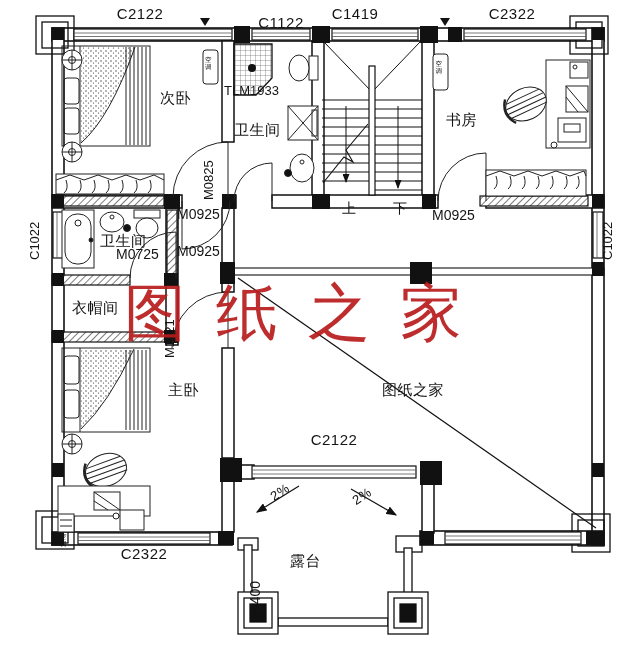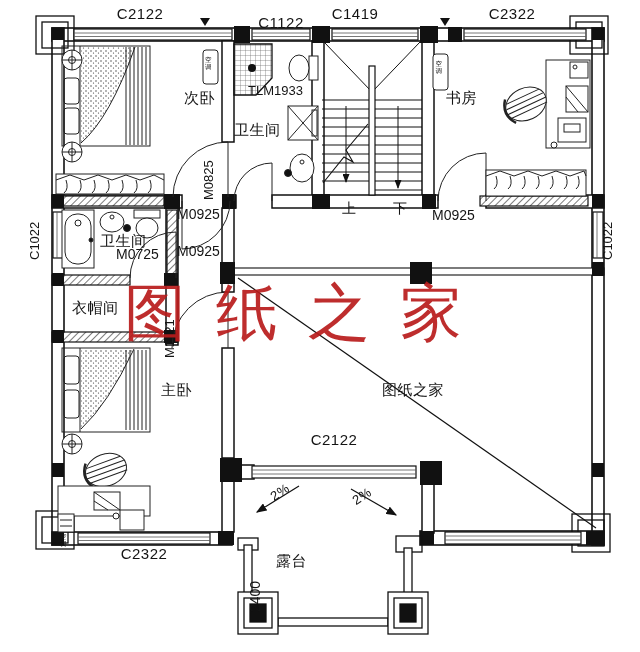--- a/index.html
+++ b/index.html
@@ -394,50 +394,50 @@
     </g>
   </g>
 </svg>
 
 <div class="labels">
   <span class="lbl ctr" style="left:100px;top:6px;width:80px">C2122</span>
   <span class="lbl ctr" style="left:241px;top:15px;width:80px">C1122</span>
   <span class="lbl ctr" style="left:315px;top:6px;width:80px">C1419</span>
   <span class="lbl ctr" style="left:472px;top:6px;width:80px">C2322</span>
 
-  <span class="lbl" style="left:184px;top:90px">次卧</span>
-  <span class="lbl s13" style="left:248px;top:84px;letter-spacing:0">TLM1933</span>
+  <span class="lbl" style="left:160px;top:90px">次卧</span>
+  <span class="lbl s13" style="left:224px;top:84px;letter-spacing:0">TLM1933</span>
   <span class="lbl" style="left:234px;top:122px">卫生间</span>
-  <span class="lbl" style="left:446px;top:90px">书房</span>
+  <span class="lbl" style="left:446px;top:112px">书房</span>
 
   <span class="lbl tiny" style="left:205px;top:57px">空调</span>
   <span class="lbl tiny" style="left:435.5px;top:61px">空调</span>
   <span class="lbl tiny" style="left:60px;top:534px">空调</span>
 
   <span class="lbl s13 v" style="left:202px;top:200px;letter-spacing:0">M0825</span>
   <span class="lbl s14" style="left:177px;top:207px;letter-spacing:0">M0925</span>
   <span class="lbl s14" style="left:177px;top:244px;letter-spacing:0">M0925</span>
   <span class="lbl s14" style="left:116px;top:247px;letter-spacing:0">M0725</span>
   <span class="lbl s14" style="left:432px;top:208px;letter-spacing:0">M0925</span>
   <span class="lbl s13 v" style="left:163px;top:358px;letter-spacing:0">M1121</span>
 
   <span class="lbl s14" style="left:342px;top:201px">上</span>
   <span class="lbl s14" style="left:393px;top:201px">下</span>
 
   <span class="lbl s13 v" style="left:28px;top:260px;letter-spacing:0">C1022</span>
   <span class="lbl s13 v" style="left:601px;top:260px;letter-spacing:0">C1022</span>
 
   <span class="lbl" style="left:100px;top:233px">卫生间</span>
   <span class="lbl" style="left:72px;top:300px">衣帽间</span>
-  <span class="lbl" style="left:161px;top:382px">主卧</span>
+  <span class="lbl" style="left:168px;top:382px">主卧</span>
   <span class="lbl" style="left:382px;top:382px">图纸之家</span>
 
   <span class="lbl ctr" style="left:294px;top:432px;width:80px">C2122</span>
   <span class="lbl rL" style="left:268px;top:492px">2%</span>
   <span class="lbl rL" style="left:350px;top:496px">2%</span>
 
   <span class="lbl ctr" style="left:104px;top:546px;width:80px">C2322</span>
-  <span class="lbl" style="left:276px;top:553px">露台</span>
+  <span class="lbl" style="left:290px;top:553px">露台</span>
   <span class="lbl s14 v" style="left:248px;top:612px;letter-spacing:0">2400</span>
 
   <span class="wm">图纸之家</span>
 </div>
 </div>
 
 </body></html>

